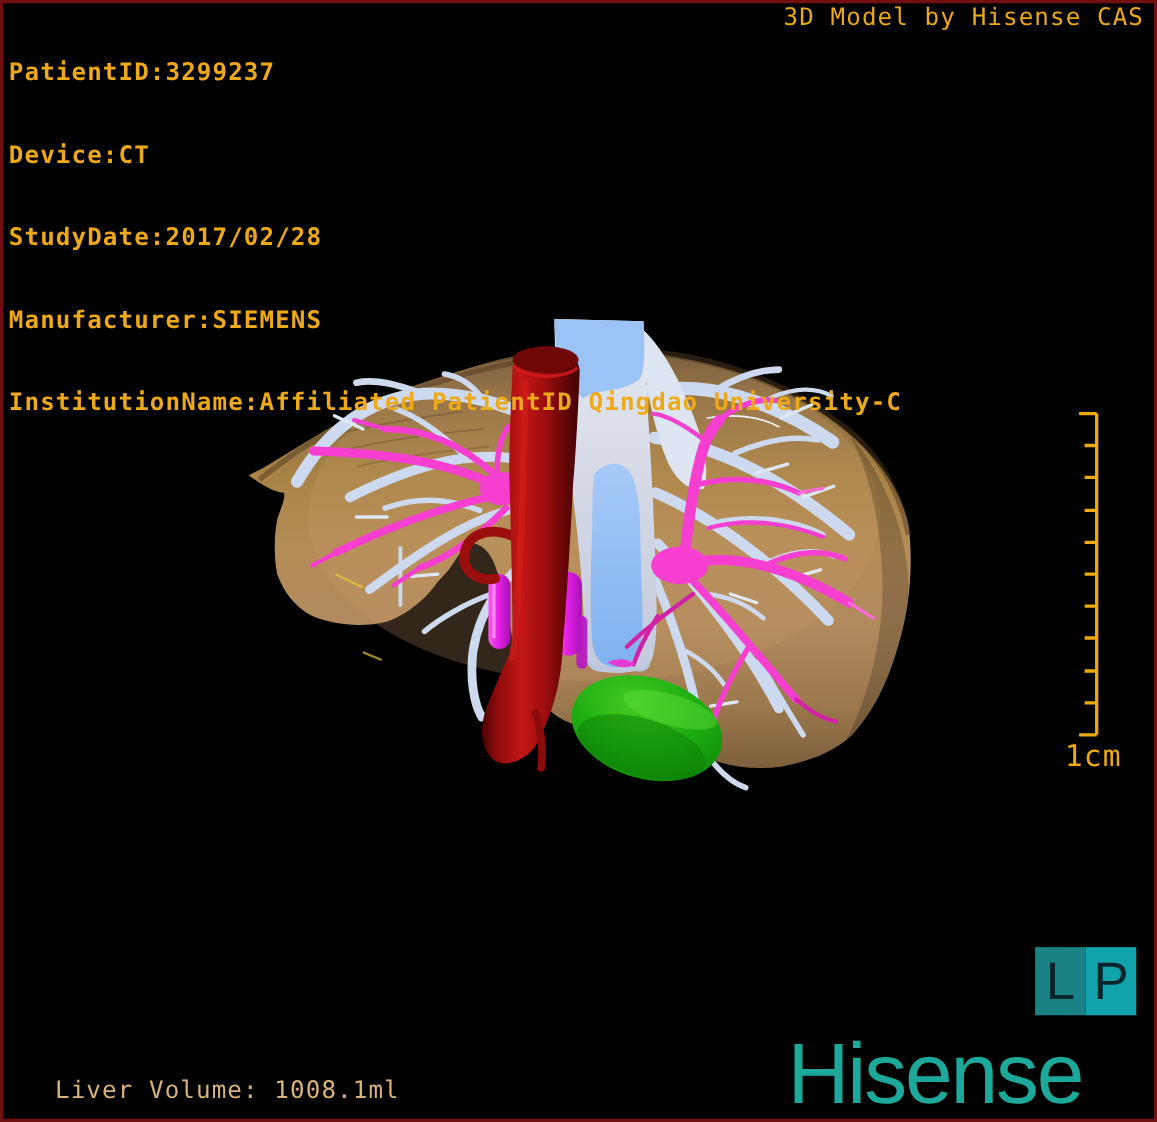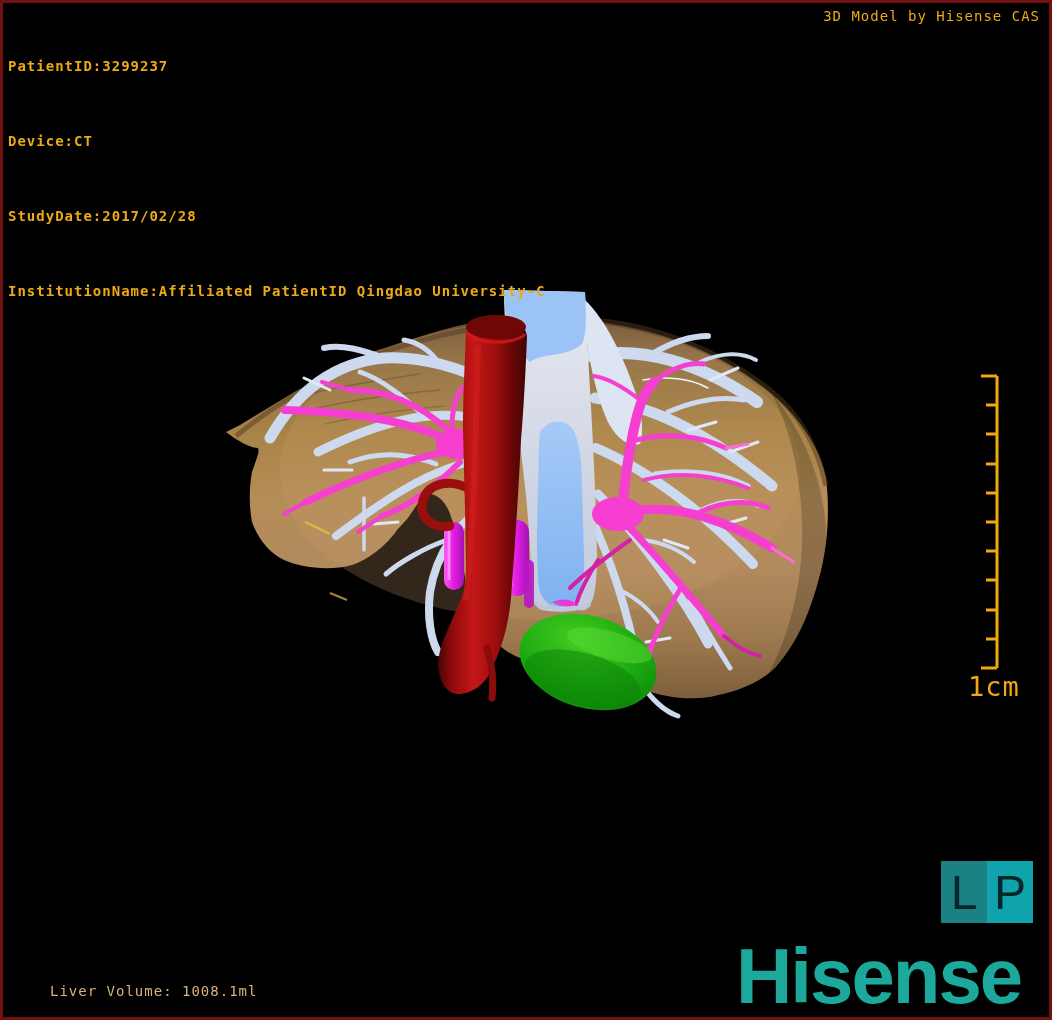--- a/index.html
+++ b/index.html
@@ -1,32 +1,32 @@
 <!DOCTYPE html>
 <html><head>
 <meta charset="utf-8">
 <style>
   html,body{margin:0;padding:0;background:#000;}
   .stage{position:relative;width:1052px;height:1020px;background:#000;overflow:hidden;
          font-family:"DejaVu Sans Mono", monospace;}
   .frame{position:absolute;inset:0;border:3px solid #701010;z-index:50;pointer-events:none;}
   .viewport{position:absolute;inset:0;z-index:1;}
-  .hud{position:absolute;z-index:10;color:#eda917;font-size:14px;line-height:25px;
+  .hud{position:absolute;z-index:10;color:#eda917;font-size:22px;line-height:25px;
        letter-spacing:1px;white-space:pre;}
   .hud-top-left{top:4px;left:8px;font-weight:bold;}
   .hud-top-right{top:4px;right:12px;text-align:right;}
   .hud-volume{left:10px;bottom:16px;color:#d9b27c;margin-left:40px;}
   .lp-box{position:absolute;left:941px;top:861px;display:flex;z-index:10;}
   .lp-cell{width:46px;height:62px;display:flex;align-items:center;justify-content:center;
            font-family:"Liberation Sans",sans-serif;font-size:48px;font-weight:400;color:#06262c;}
   .lp-left{background:#1a8184;}
   .lp-right{background:#10a3ab;}
   .logo{position:absolute;left:716px;top:938px;z-index:10;color:#1da89c;
-        font-family:"Liberation Sans",sans-serif;font-weight:bold;font-size:78px;
-        letter-spacing:-2px;line-height:76px;white-space:nowrap;margin-left:20px;}
+        font-family:"Liberation Sans",sans-serif;font-weight:normal;font-size:78px;
+        letter-spacing:-2px;line-height:76px;white-space:nowrap;}
 </style>
 </head>
 <body>
 
 <div class="stage">
 
   <div class="viewport">
     <svg width="1052" height="1020" viewBox="0 0 1052 1020">
       <defs>
         <linearGradient id="liverGrad" x1="0" y1="0" x2="0" y2="1">
@@ -222,20 +222,21 @@
         <line x1="981" y1="668" x2="997" y2="668"></line>
         <text x="968" y="696" fill="#f0a90f" stroke="none" font-size="27" font-family="DejaVu Sans Mono, monospace" letter-spacing="1">1cm</text>
       </g>
     </svg>
   </div>
 
   <div class="hud hud-top-left">
     <div>PatientID:3299237</div>
     <div>Device:CT</div>
     <div>StudyDate:2017/02/28</div>
+    <div>Manufacturer:SIEMENS</div>
     <div>InstitutionName:Affiliated PatientID Qingdao University-C</div>
   </div>
 
   <div class="hud hud-top-right">3D Model by Hisense CAS</div>
 
   <div class="hud hud-volume">Liver Volume: 1008.1ml</div>
 
   <div class="lp-box">
     <div class="lp-cell lp-left">L</div>
     <div class="lp-cell lp-right">P</div>

